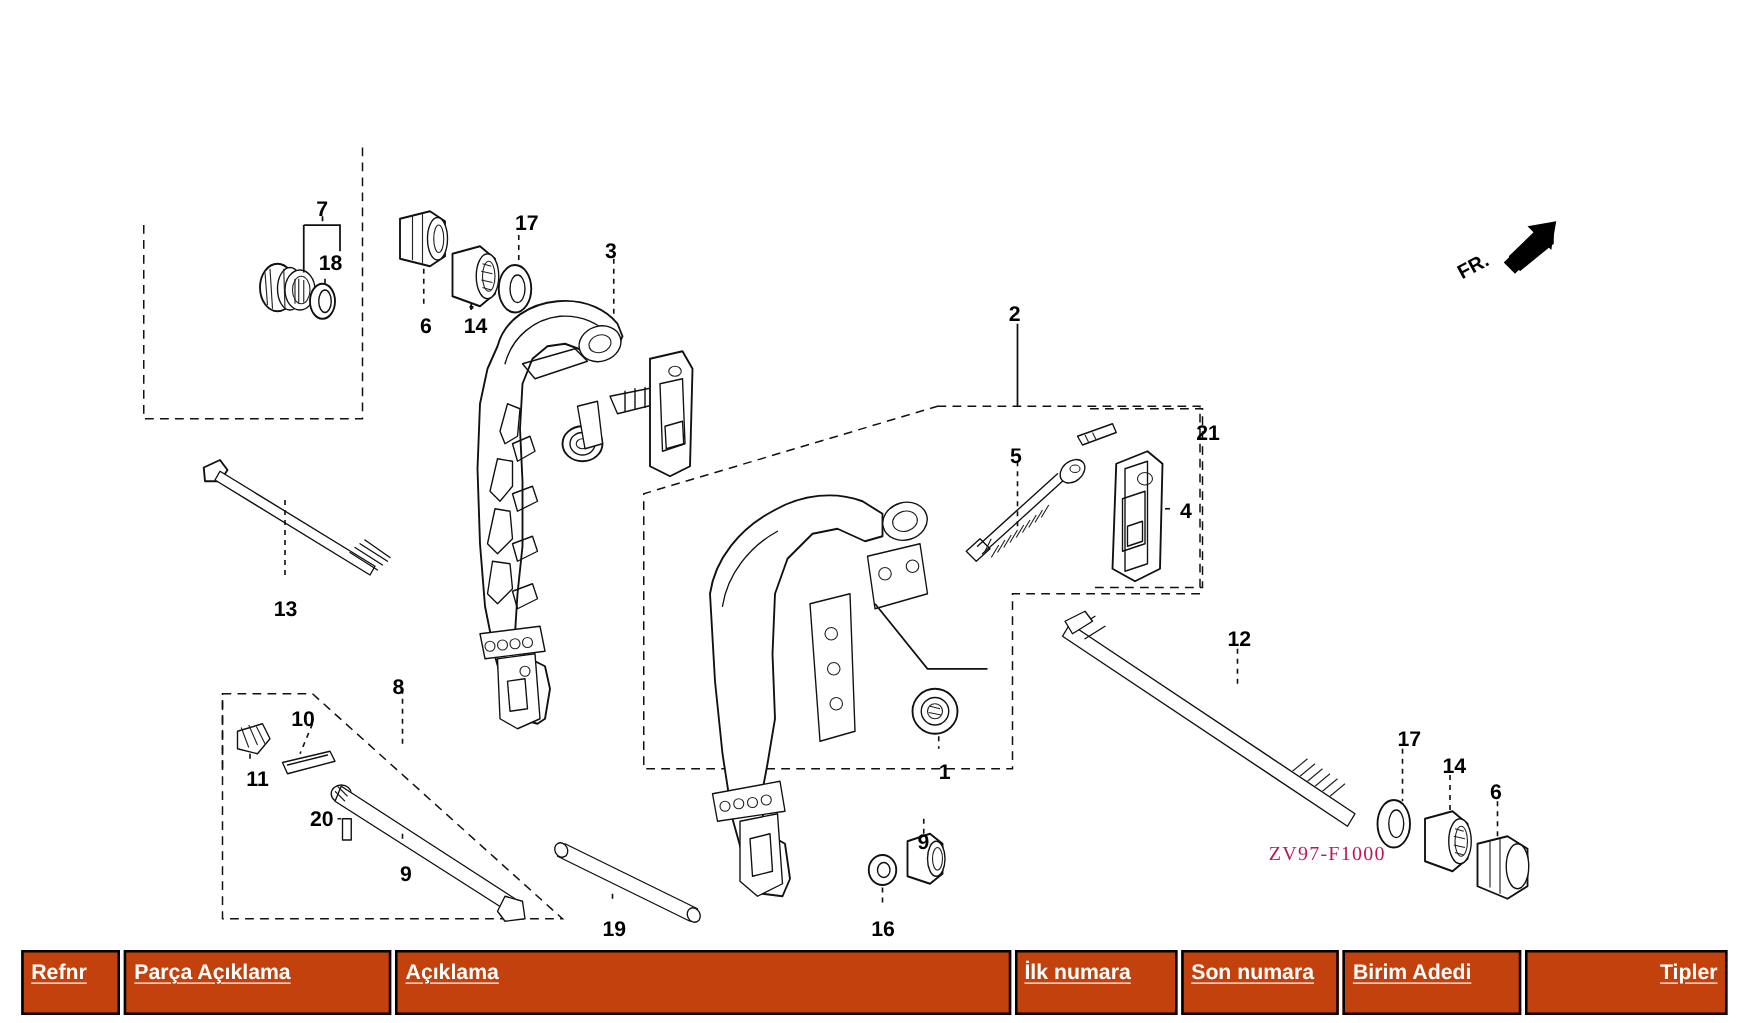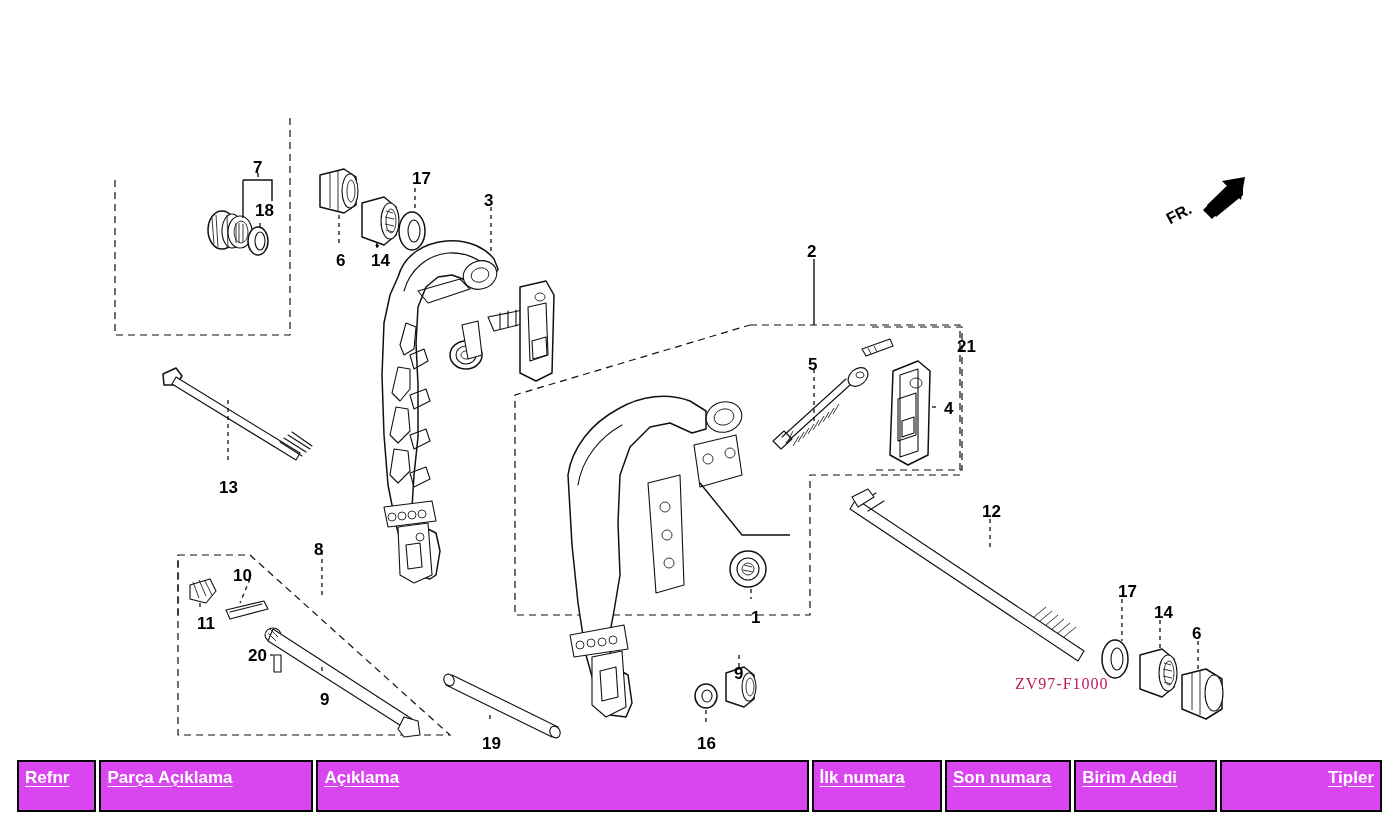--- a/index.html
+++ b/index.html
@@ -98,21 +98,21 @@
     background: #ffffff;
     overflow: hidden;
   }
   table.parts {
     border-collapse: separate;
     border-spacing: 3px 0;
     width: 1371px;
     table-layout: fixed;
   }
   table.parts th {
-    background: #d946ef;
+    background: #c2410c;
     color: #ffffff;
     border: 2px solid #000000;
     font-family: "Liberation Sans", sans-serif;
     font-size: 17px;
     font-weight: bold;
     vertical-align: top;
     padding: 6px 6px 14px 6px;
     height: 52px;
     box-sizing: border-box;
     line-height: 1.15;

